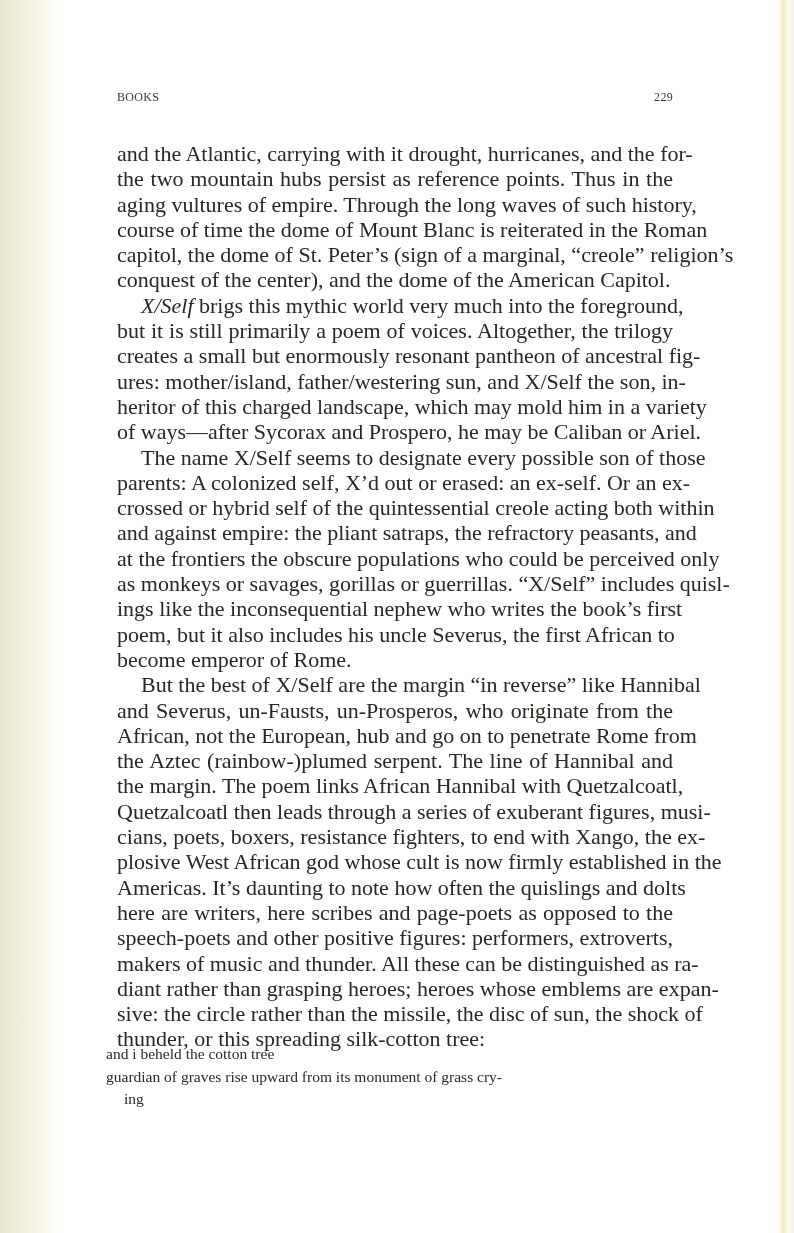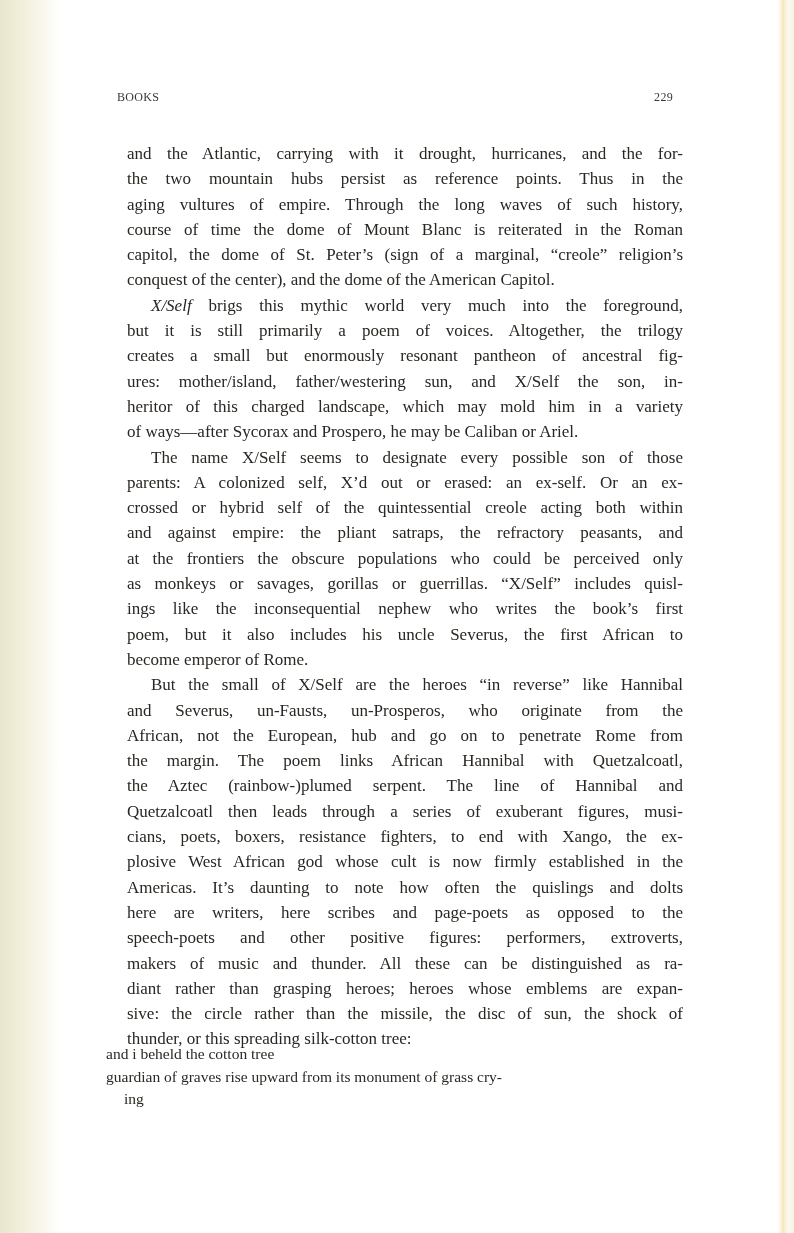--- a/index.html
+++ b/index.html
@@ -54,23 +54,23 @@
       text-align: center;
     }
     .running-head .folio {
       position: absolute;
       right: 0;
       top: 0;
     }
     .body-text {
       position: absolute;
       top: 141px;
-      left: 10px;
+      left: 0;
       width: 556px;
-      font-size: 17px;
+      font-size: 22px;
       line-height: 25.3px;
       text-align: justify;
       hyphens: manual;
     }
     .body-text p {
       margin: 0;
     }
     .body-text .line {
       display: block;
       text-align: justify;
@@ -139,25 +139,25 @@
       <span class="line">crossed or hybrid self of the quintessential creole acting both within</span>
       <span class="line">and against empire: the pliant satraps, the refractory peasants, and</span>
       <span class="line">at the frontiers the obscure populations who could be perceived only</span>
       <span class="line">as monkeys or savages, gorillas or guerrillas. “X/Self” includes quisl-</span>
       <span class="line">ings like the inconsequential nephew who writes the book’s first</span>
       <span class="line">poem, but it also includes his uncle Severus, the first African to</span>
       <span class="line last">become emperor of Rome.</span>
     </p>
 
     <p>
-      <span class="line first-indent">But the small of X/Self are the heroes “in reverse” like Hannibal</span>
+      <span class="line first-indent">But the best of X/Self are the margin “in reverse” like Hannibal</span>
       <span class="line">and Severus, un-Fausts, un-Prosperos, who originate from the</span>
       <span class="line">African, not the European, hub and go on to penetrate Rome from</span>
+      <span class="line">the Aztec (rainbow-)plumed serpent. The line of Hannibal and</span>
       <span class="line">the margin. The poem links African Hannibal with Quetzalcoatl,</span>
-      <span class="line">the Aztec (rainbow-)plumed serpent. The line of Hannibal and</span>
       <span class="line">Quetzalcoatl then leads through a series of exuberant figures, musi-</span>
       <span class="line">cians, poets, boxers, resistance fighters, to end with Xango, the ex-</span>
       <span class="line">plosive West African god whose cult is now firmly established in the</span>
       <span class="line">Americas. It’s daunting to note how often the quislings and dolts</span>
       <span class="line">here are writers, here scribes and page-poets as opposed to the</span>
       <span class="line">speech-poets and other positive figures: performers, extroverts,</span>
       <span class="line">makers of music and thunder. All these can be distinguished as ra-</span>
       <span class="line">diant rather than grasping heroes; heroes whose emblems are expan-</span>
       <span class="line">sive: the circle rather than the missile, the disc of sun, the shock of</span>
       <span class="line last">thunder, or this spreading silk-cotton tree:</span>

